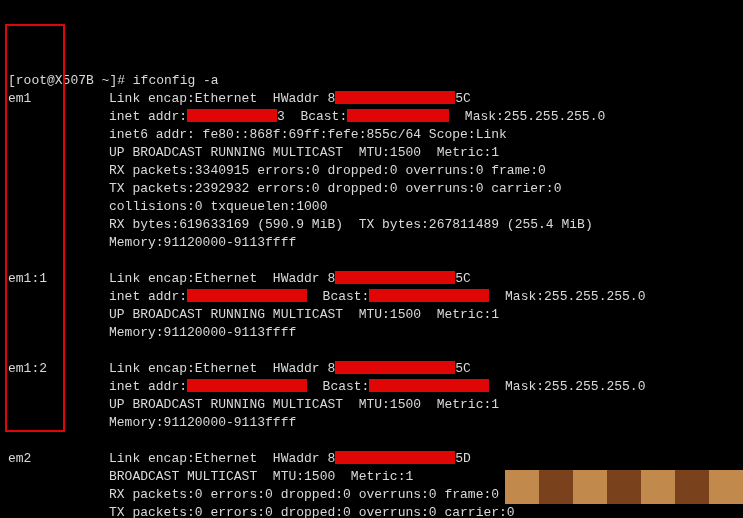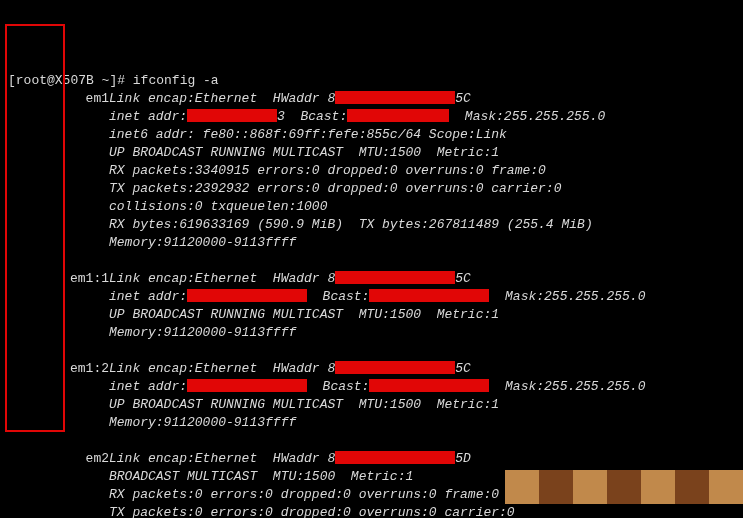--- a/index.html
+++ b/index.html
@@ -9,22 +9,22 @@
     font-family: "Consolas", "Courier New", monospace;
     font-size: 13px;
     line-height: 18px;
     width: 743px;
     height: 518px;
     overflow: hidden;
     white-space: pre;
     position: relative;
   }
   .row { display: flex; }
-  .col-iface { width: 109px; padding-left: 8px; text-align: right; }
-  .col-body { flex: 1; font-style: italic; }
+  .col-iface { width: 109px; padding-left: 8px; }
+  .col-body { flex: 1; }
   .redact {
     display: inline-block;
     background: #e10606;
     height: 13px;
     vertical-align: middle;
     position: relative;
     top: -1px;
   }
   .red-border {
     position: absolute;

